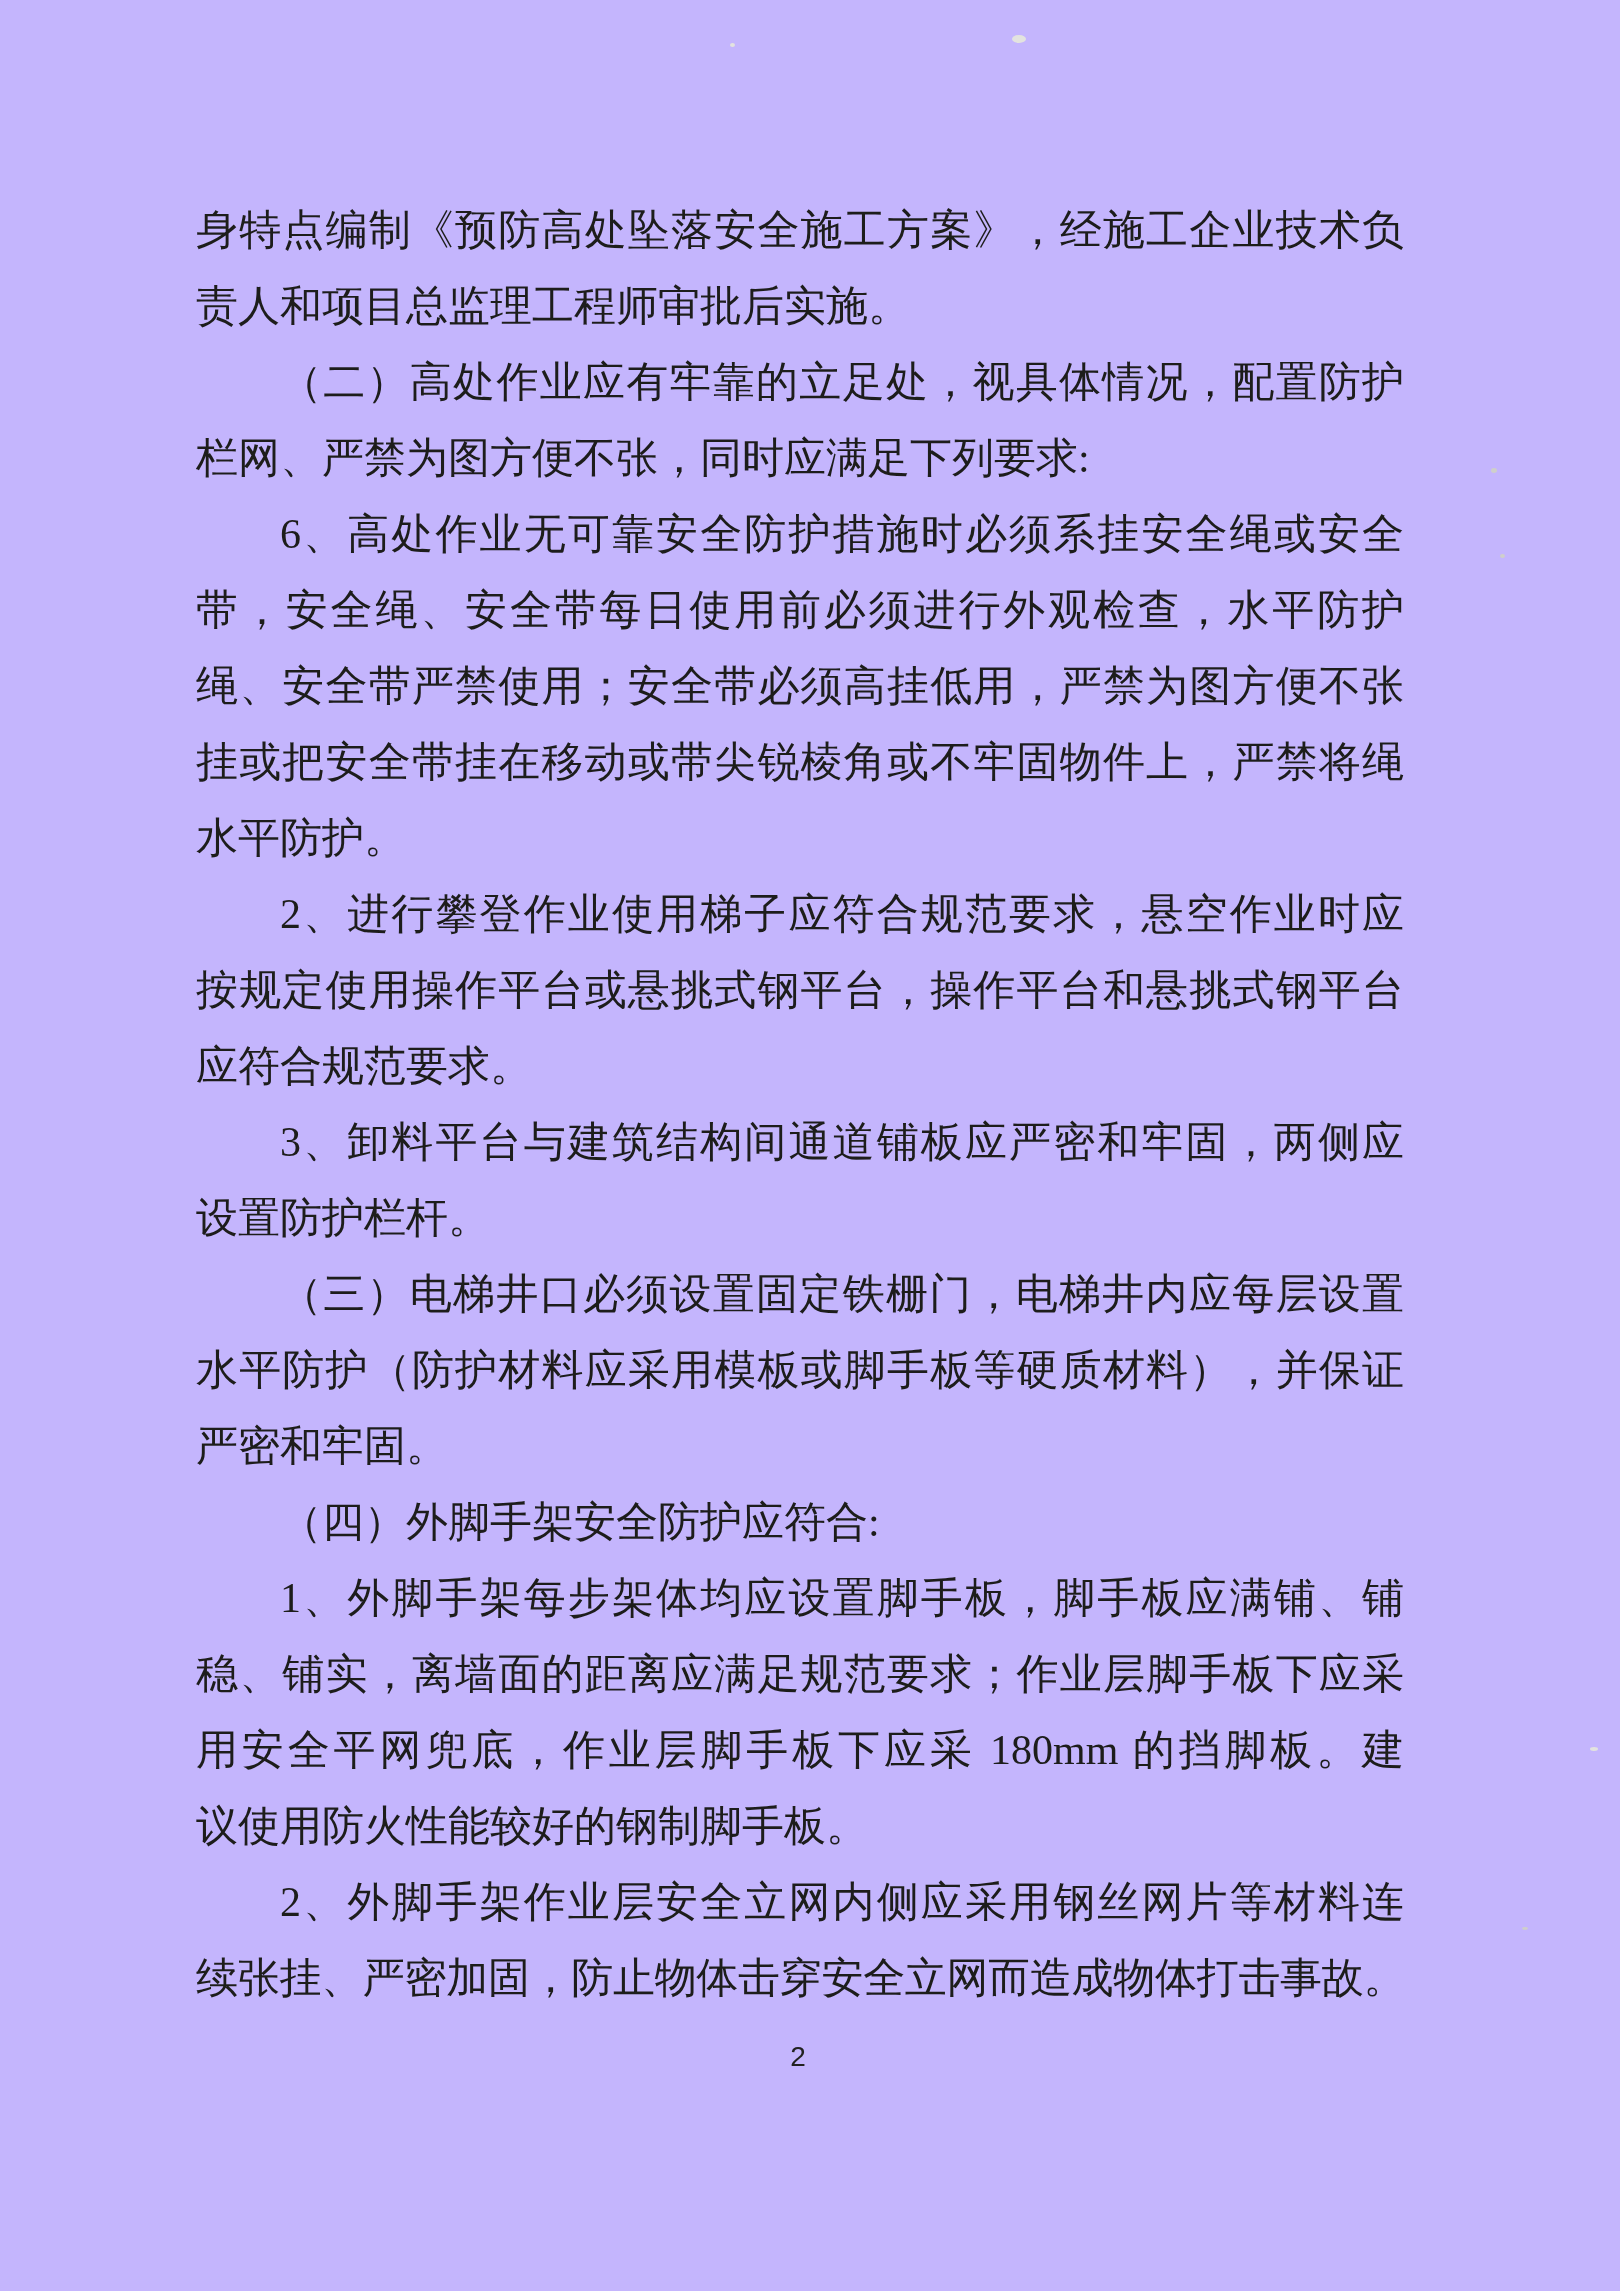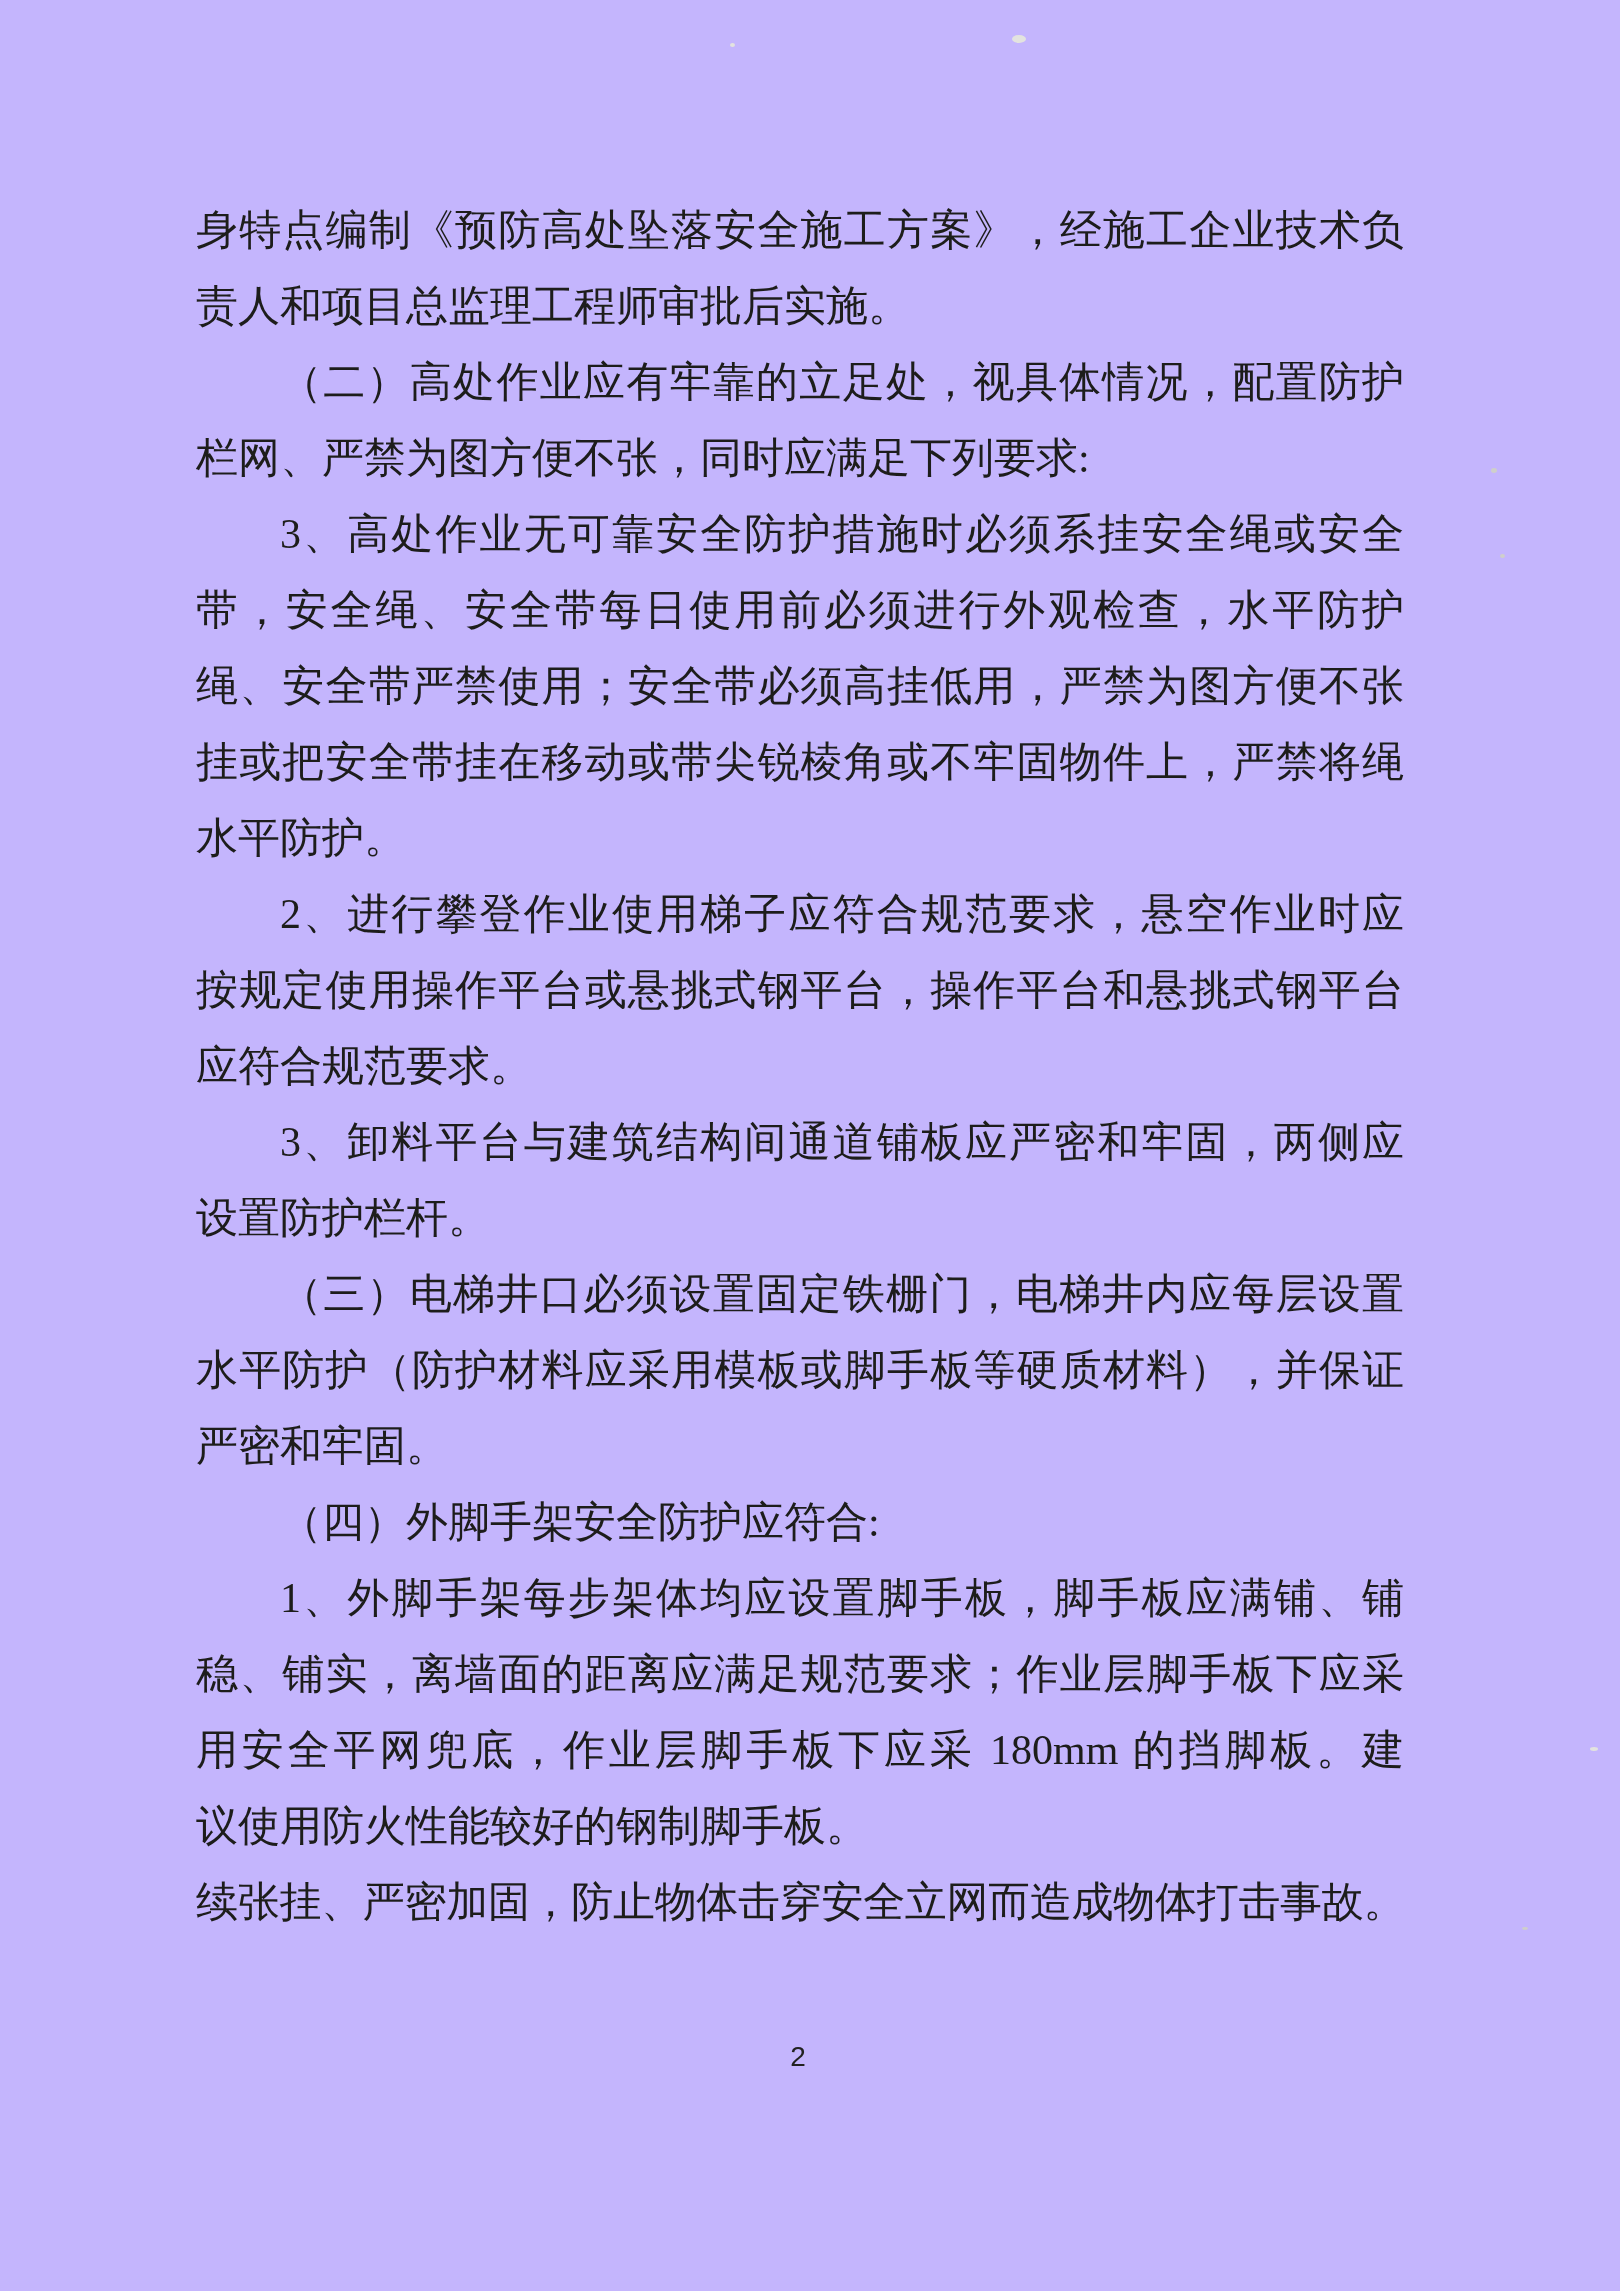--- a/index.html
+++ b/index.html
@@ -66,38 +66,39 @@
 </head>
 <body>
 
 <div class="page">
 
   <div class="textblock">
     <div class="line">身特点编制《预防高处坠落安全施工方案》，经施工企业技术负</div>
     <div class="line end">责人和项目总监理工程师审批后实施。</div>
     <div class="line indent">（二）高处作业应有牢靠的立足处，视具体情况，配置防护</div>
     <div class="line end">栏网、严禁为图方便不张，同时应满足下列要求:</div>
-    <div class="line indent">3、高处作业无可靠安全防护措施时必须系挂安全绳或安全</div>
+    <div class="line indent">6、高处作业无可靠安全防护措施时必须系挂安全绳或安全</div>
     <div class="line">带，安全绳、安全带每日使用前必须进行外观检查，水平防护</div>
     <div class="line">绳、安全带严禁使用；安全带必须高挂低用，严禁为图方便不张</div>
     <div class="line">挂或把安全带挂在移动或带尖锐棱角或不牢固物件上，严禁将绳</div>
     <div class="line end">水平防护。</div>
     <div class="line indent">2、进行攀登作业使用梯子应符合规范要求，悬空作业时应</div>
     <div class="line">按规定使用操作平台或悬挑式钢平台，操作平台和悬挑式钢平台</div>
     <div class="line end">应符合规范要求。</div>
     <div class="line indent">3、卸料平台与建筑结构间通道铺板应严密和牢固，两侧应</div>
     <div class="line end">设置防护栏杆。</div>
     <div class="line indent">（三）电梯井口必须设置固定铁栅门，电梯井内应每层设置</div>
     <div class="line">水平防护（防护材料应采用模板或脚手板等硬质材料），并保证</div>
     <div class="line end">严密和牢固。</div>
     <div class="line indent end">（四）外脚手架安全防护应符合:</div>
     <div class="line indent">1、外脚手架每步架体均应设置脚手板，脚手板应满铺、铺</div>
     <div class="line">稳、铺实，离墙面的距离应满足规范要求；作业层脚手板下应采</div>
     <div class="line">用安全平网兜底，作业层脚手板下应采 180mm 的挡脚板。建</div>
     <div class="line end">议使用防火性能较好的钢制脚手板。</div>
+    <div class="line indent">2、外脚手架作业层安全立网内侧应采用钢丝网片等材料连</div>
     <div class="line tight">续张挂、严密加固，防止物体击穿安全立网而造成物体打击事故。</div>
   </div>
 
   <div class="page-number">2</div>
 
   <div class="speck faint" style="left:1012px; top:35px; width:13.7px; height:7.8px;"></div>
   <div class="speck faint" style="left:730px; top:43px; width:4.9px; height:3.9px;"></div>
   <div class="speck" style="left:1491px; top:468px; width:5.9px; height:4.9px;"></div>
   <div class="speck" style="left:1500px; top:554px; width:4.9px; height:3.9px;"></div>
   <div class="speck faint" style="left:1590px; top:1747px; width:7.8px; height:3.9px;"></div>

